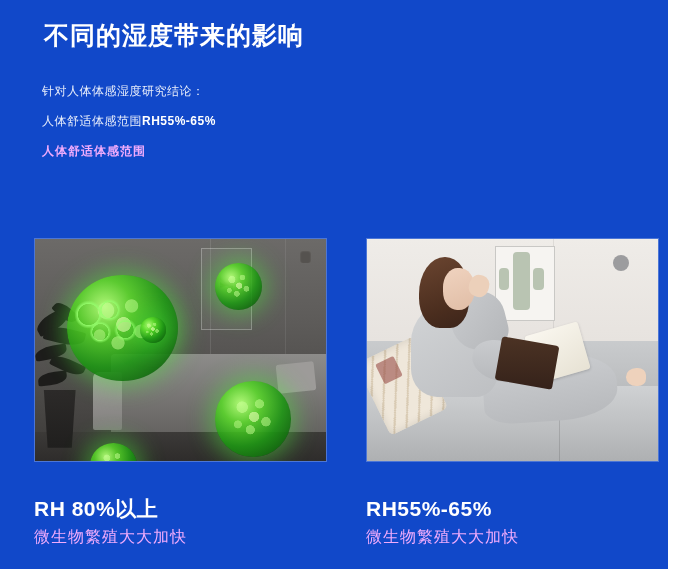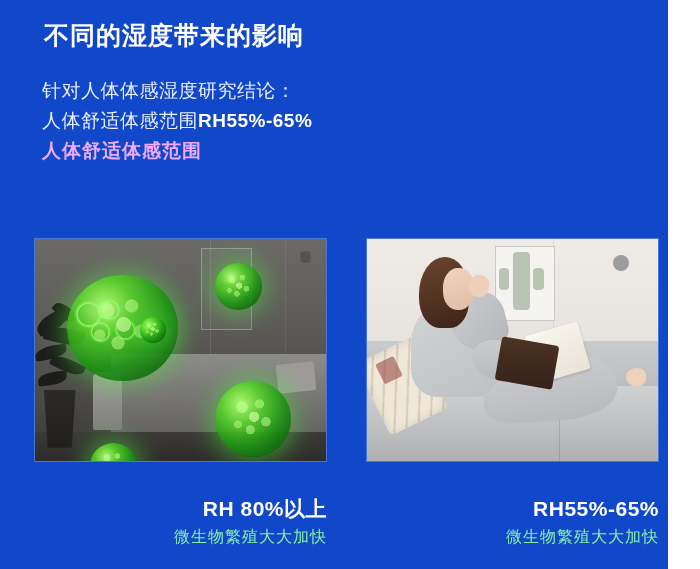--- a/index.html
+++ b/index.html
@@ -37,21 +37,21 @@
   }
 
   #body-copy {
     position: absolute;
     left: 42px;
     top: 76px;
     width: 620px;
   }
   .copy-line {
     color: #e9eefb;
-    font-size: 19px;
+    font-size: 12px;
     line-height: 30px;
     letter-spacing: 0.5px;
     white-space: nowrap;
   }
   .copy-line.bold {
     font-weight: bold;
     color: #f0abfc;
     letter-spacing: 1px;
   }
   .copy-line .hl {
@@ -309,34 +309,34 @@
     position: absolute;
     left: 0;
     top: 494px;
     width: 700px;
     height: 72px;
   }
   .caption-col {
     position: absolute;
     top: 0;
     width: 293px;
-    text-align: right;
+    text-align: left;
   }
   #caption-left  { left: 34px; }
   #caption-right { left: 366px; }
   .caption-main {
     color: #ffffff;
     font-size: 21px;
     font-weight: bold;
     line-height: 30px;
     letter-spacing: 0.5px;
     white-space: nowrap;
   }
   .caption-sub {
-    color: #86efac;
+    color: #f0abfc;
     font-size: 16px;
     line-height: 26px;
     letter-spacing: 1px;
     white-space: nowrap;
   }
 </style>
 </head>
 <body>
 
 <div id="page" style="background: rgb(17, 72, 201);">

